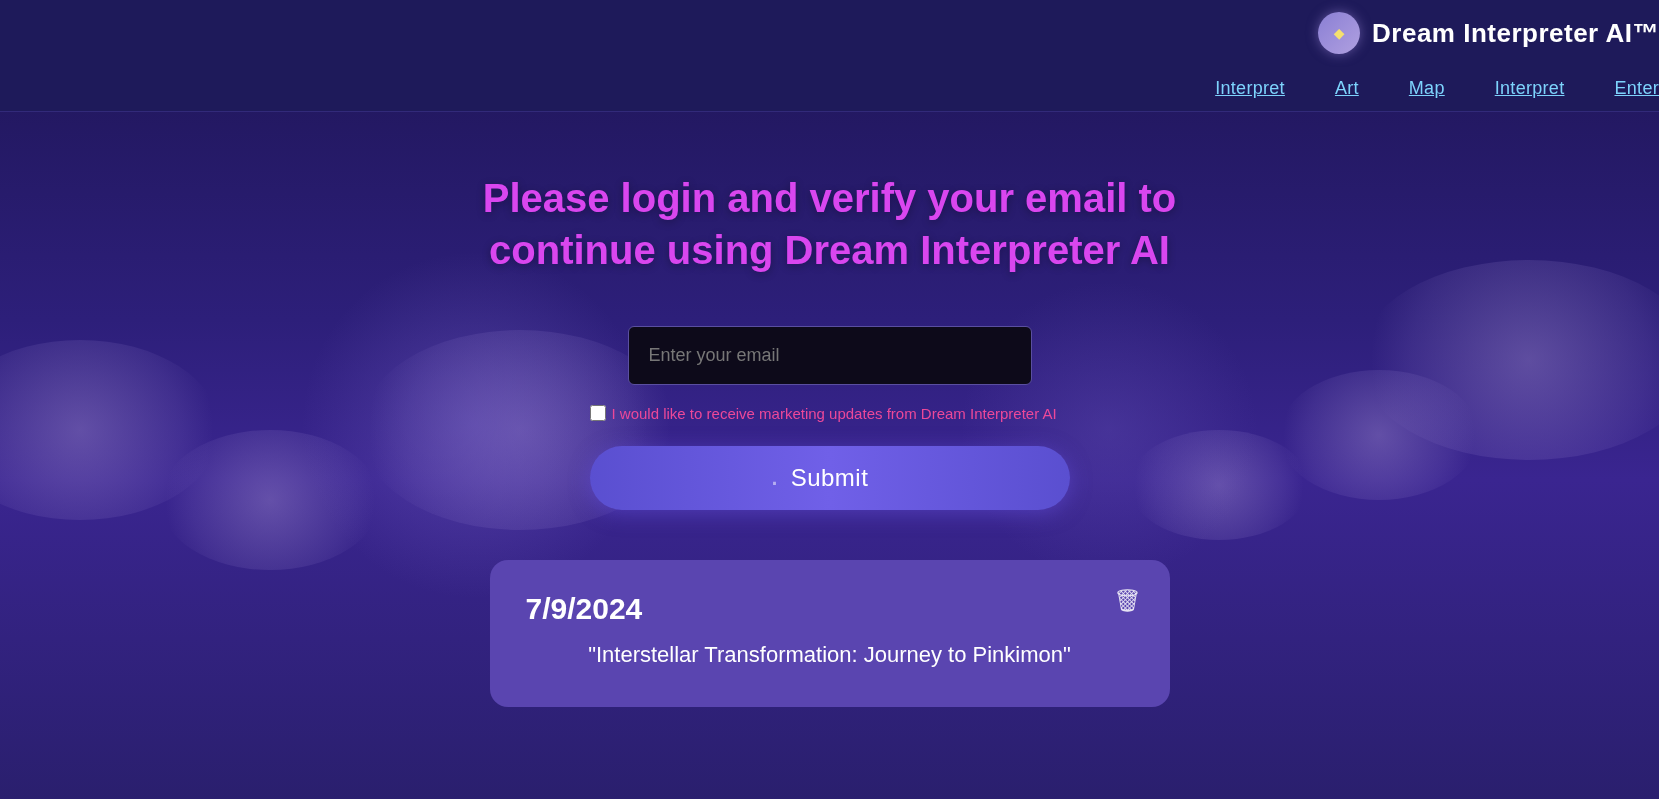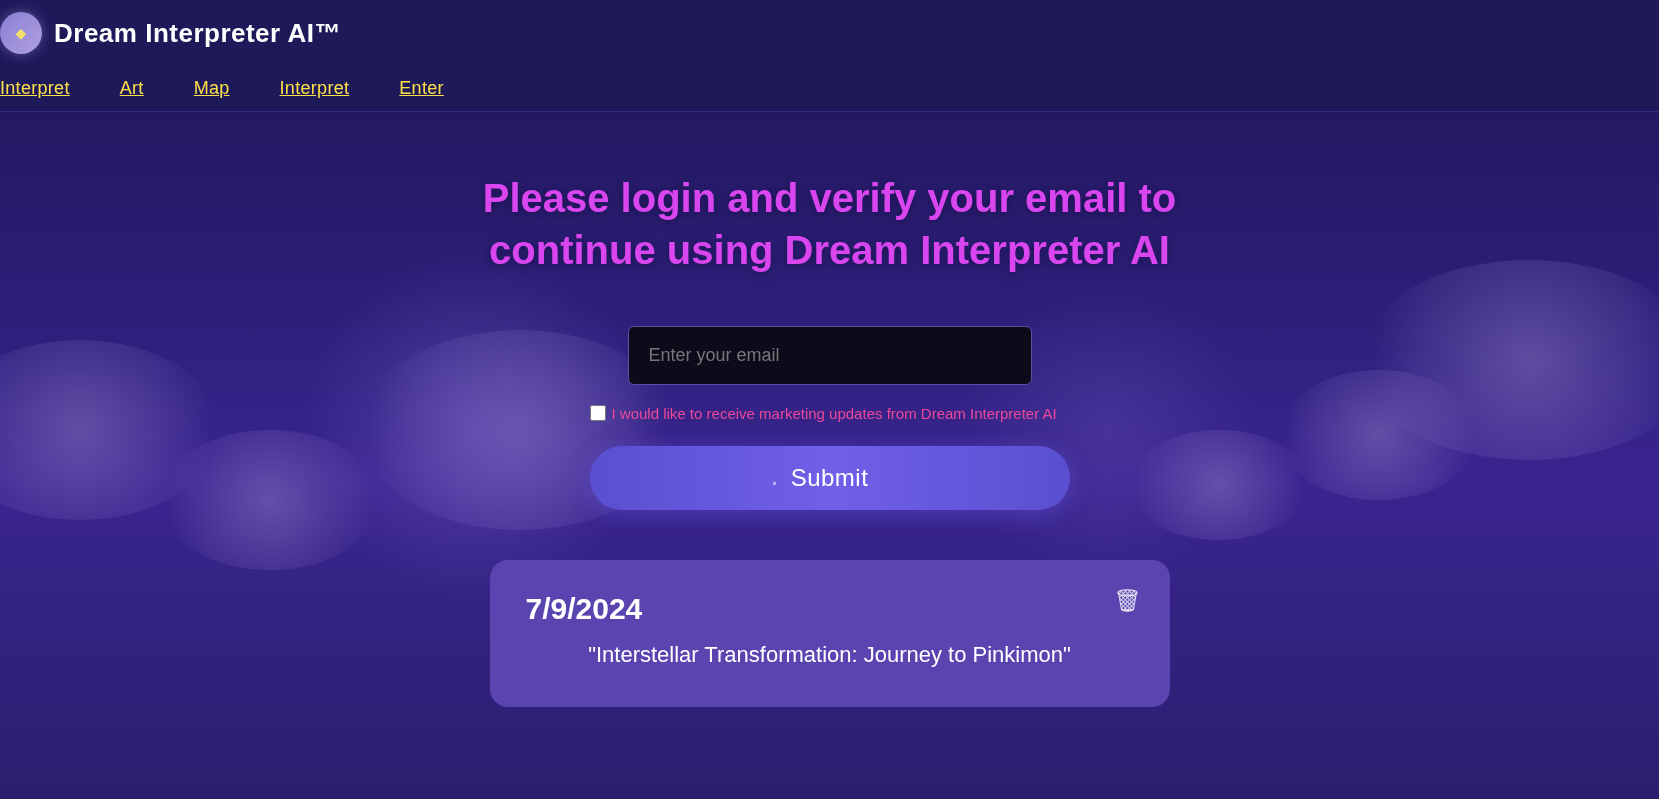--- a/index.html
+++ b/index.html
@@ -77,22 +77,22 @@
     }
 
     
     header {
       position: relative;
       z-index: 10;
       background: #1e1a5a;
       border-bottom: 1px solid rgba(100,80,200,0.3);
       display: flex;
       flex-direction: column;
-      align-items: flex-start;
-      padding: 12px 16px 0 0;
+      align-items: flex-end;
+      padding: 12px 0 0 0;
     }
 
     .header-brand {
       display: flex;
       align-items: center;
       gap: 12px;
       margin-bottom: 14px;
     }
 
     .brand-logo {
@@ -120,21 +120,21 @@
       letter-spacing: 0.5px;
     }
 
     nav {
       display: flex;
       gap: 50px;
       padding: 10px 0 12px 0;
     }
 
     nav a {
-      color: #fde047;
+      color: #7dd3fc;
       text-decoration: underline;
       font-size: 18px;
       font-weight: 500;
       cursor: pointer;
       letter-spacing: 0.3px;
     }
 
     
     main {
       position: relative;

